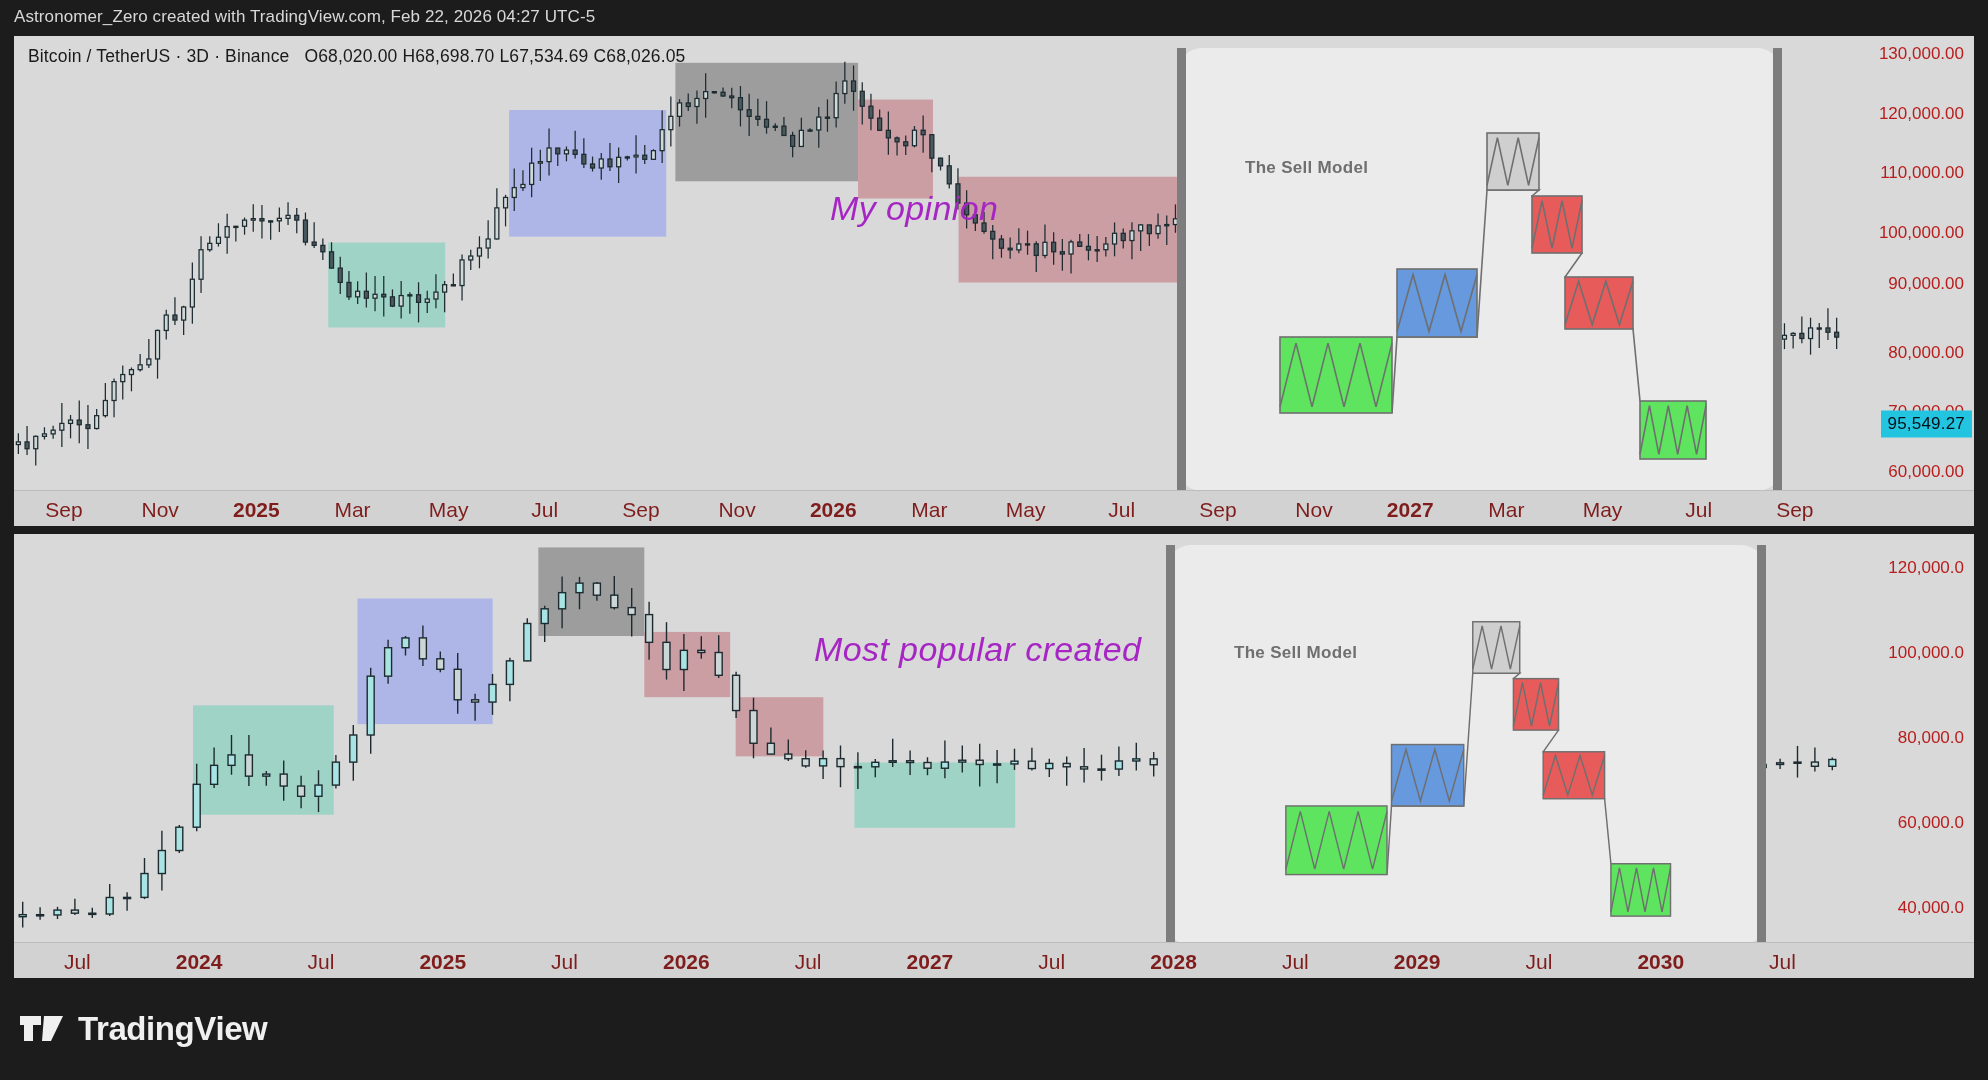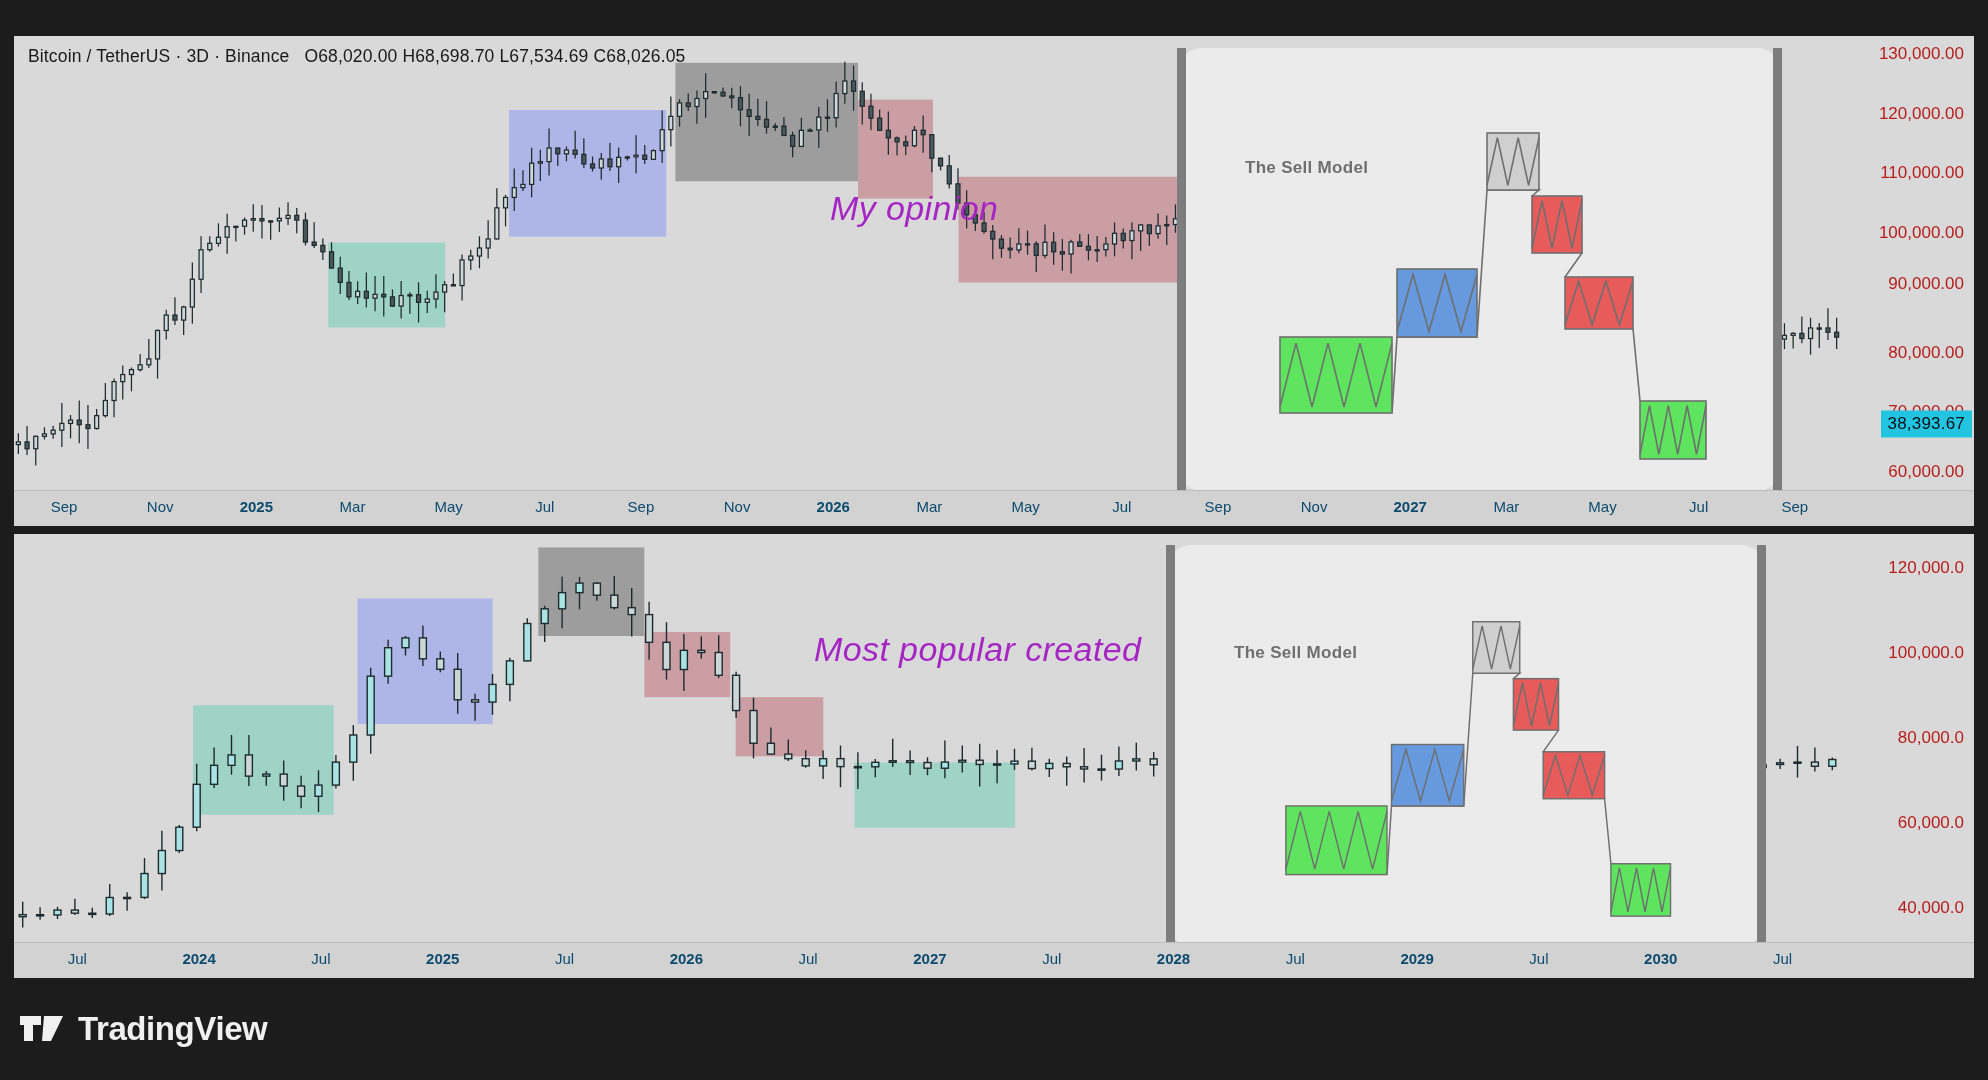--- a/index.html
+++ b/index.html
@@ -64,21 +64,21 @@
   }
 
   
   .time-scale {
     position: absolute; left: 0; right: 0; bottom: 0; height: 36px;
     background: #d2d2d2;
     border-top: 1px solid #bdbdbd;
   }
   .time-tick {
     position: absolute; top: 7px;
-    font-size: 15px; color: #0c4a6e;
+    font-size: 21px; color: #7f1d1d;
     transform: translateX(-50%); white-space: nowrap;
   }
   .time-tick.major { font-weight: bold; }
 
   
   .plot { position: absolute; left: 0; top: 0; right: 133px; bottom: 36px; }
 
   
   .annot {
     position: absolute;
@@ -114,20 +114,23 @@
     background: #1c1c1c; display: flex; align-items: center; padding-left: 20px;
   }
   .tv-logo { display: flex; align-items: center; gap: 14px; }
   .tv-word { color: #f0f0f0; font-size: 33px; font-weight: bold; letter-spacing: -0.4px; }
 </style>
 </head>
 <body>
 
 <div id="root">
 
+  <div class="attribution">
+    <span>Astronomer_Zero created with TradingView.com, Feb 22, 2026 04:27 UTC-5</span>
+  </div>
 
   <div class="panel" id="panel-top">
     <div class="panel-inner">
 
       <div class="plot" id="plot-top">
         <svg id="svg-top" width="100%" height="100%" viewBox="0 0 1827 454" preserveAspectRatio="none">
             <rect x="314.24399999999997" y="206.57" width="116.928" height="84.898" fill="#9ed3c6"></rect>
             <rect x="495.117" y="74.00200000000001" width="157.12199999999993" height="126.66600000000001" fill="#aeb6e8"></rect>
             <rect x="661.374" y="26.785999999999998" width="182.70000000000007" height="118.494" fill="#9d9d9d"></rect>
             <rect x="844.0740000000001" y="63.56000000000001" width="74.90699999999997" height="98.97199999999998" fill="#cb9ea4"></rect>
@@ -603,21 +606,21 @@
       <div class="price-scale" id="pscale-top">
         <span class="scale-mark">A</span>
       <span class="price-tick" style="top: 17.9211px;">130,000.00</span>
           <span class="price-tick" style="top: 77.6579px;">120,000.00</span>
           <span class="price-tick" style="top: 137.395px;">110,000.00</span>
           <span class="price-tick" style="top: 197.132px;">100,000.00</span>
           <span class="price-tick" style="top: 248px;">90,000.00</span>
           <span class="price-tick" style="top: 316.605px;">80,000.00</span>
           <span class="price-tick" style="top: 376.342px;">70,000.00</span>
           <span class="price-tick" style="top: 436.079px;">60,000.00</span>
-          <span class="price-badge" style="top: 388.134px;">38,393.67</span>
+          <span class="price-badge" style="top: 388.134px;">95,549.27</span>
         </div>
 
       <div class="time-scale" id="tscale-top">
           <span class="time-tick" style="left: 50.0021px;">Sep</span>
           <span class="time-tick" style="left: 146.16px;">Nov</span>
           <span class="time-tick major" style="left: 242.318px;">2025</span>
           <span class="time-tick" style="left: 338.476px;">Mar</span>
           <span class="time-tick" style="left: 434.634px;">May</span>
           <span class="time-tick" style="left: 530.792px;">Jul</span>
           <span class="time-tick" style="left: 626.949px;">Sep</span>

